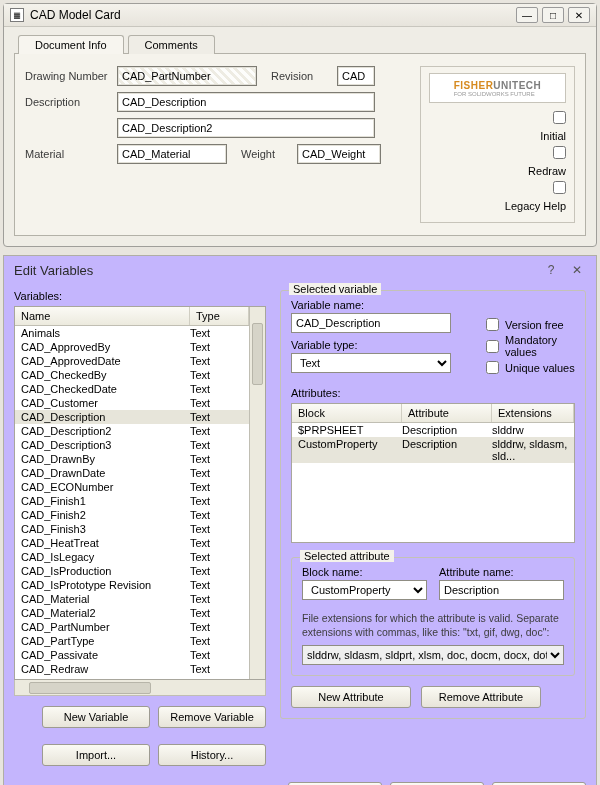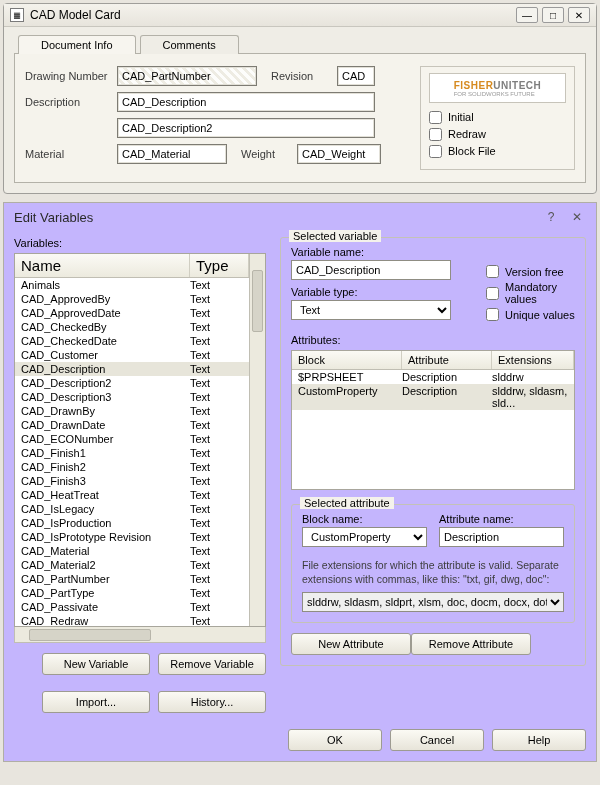--- a/index.html
+++ b/index.html
@@ -55,21 +55,21 @@
     padding: 8px 10px 10px 10px;
   }
   .tabstrip {
     display: flex;
     gap: 4px;
     margin-bottom: -1px;
     padding-left: 4px;
     font-size: 11px;
   }
   .tab {
-    padding: 3px 22px;
+    padding: 3px 16px;
     border: 1px solid #b3b1a8;
     border-bottom: none;
     background: #efede6;
     border-radius: 3px 3px 0 0;
     cursor: pointer;
   }
   .tab.active { background: #f7f5ef; font-weight: 500; }
   .tabpanel {
     border: 1px solid #b3b1a8;
     background: #f5f3ec;
@@ -105,21 +105,21 @@
     display: flex;
     align-items: center;
     justify-content: center;
     font-weight: bold;
     font-size: 10px;
     letter-spacing: .5px;
   }
   .logo .orange { color: #d68a1f; }
   .logo .gray { color: #7e7e7e; }
   .logo .tiny { display:block; font-size:6px; font-weight:normal; color:#9a9a9a; letter-spacing:0;}
-  .chk { display:flex; align-items:flex-start; gap:6px; margin:4px 0;}
+  .chk { display:flex; align-items:flex-end; gap:6px; margin:4px 0;flex-direction:column;}
   .chk input { margin:0; width:13px; height:13px; }
 
   
   .dlg {
     background: #c4b5fd;
     border: 1px solid #b0aea5;
     margin: 0 3px 3px 3px;
   }
   .dlg-title {
     display: flex;
@@ -148,21 +148,21 @@
     background: #fff;
     height: 374px;
     display: flex;
     overflow: hidden;
   }
   .var-table .cols { flex:1; display:flex; flex-direction:column; overflow:hidden; }
   .var-header {
     display:flex;
     background: linear-gradient(#fbfaf5,#eceade);
     border-bottom: 1px solid #c0beb3;
-    font-size: 15px;
+    font-size: 11px;
   }
   .var-header .hcell {
     padding: 3px 6px;
     border-right: 1px solid #d0cec2;
   }
   .var-rows { flex:1; overflow-y: hidden; }
   .var-row { display:flex; padding: 1px 0; font-size: 11px; }
   .var-row.sel { background: #e7e5da; }
   .var-row .c1 { padding-left: 6px; }
   .col-name { width: 175px; }
@@ -251,21 +251,21 @@
   .attr-header .hcell { padding: 3px 6px; border-right:1px solid #d0cec2; }
   .attr-row { display:flex; font-size:11px; padding: 1px 0; }
   .attr-row.sel { background:#e7e5da; }
   .ac1 { width: 110px; padding-left: 6px;}
   .ac2 { width: 90px; }
   .ac3 { flex:1; }
   .twocol { display:flex; gap:12px; }
   .twocol .fld { flex:1; }
   .twocol .fld input, .twocol .fld select { width: 100%; }
   .extline select { width: 100%; height:20px; border:1px solid #8f8d83; font-size:11px; }
-  .attr-btns { display:flex; margin-top:8px; }
+  .attr-btns { display:flex; gap:10px; margin-top:8px; }
   .attr-btns .btn { flex:0 0 auto; width:120px; }
   .dlg-footer {
     display:flex;
     justify-content:flex-end;
     gap:8px;
     padding: 8px 10px 10px 10px;
   }
   .dlg-footer .btn { width: 94px; }
   .note { font-size: 10.5px; color:#3d3d3d; margin:6px 0; line-height:1.3; }
 </style>
@@ -319,21 +319,21 @@
         <label class="chk">
           <input type="checkbox" style="">
           <span>Initial</span>
         </label>
         <label class="chk">
           <input type="checkbox" style="">
           <span>Redraw</span>
         </label>
         <label class="chk">
           <input type="checkbox" style="">
-          <span>Block File</span>
+          <span>Legacy Help</span>
         </label>
       </div>
     </div>
   </div>
 </div>
 
 <div class="dlg">
   <div class="dlg-title">
     <span>Edit Variables</span>
     <span class="spacer"></span>

